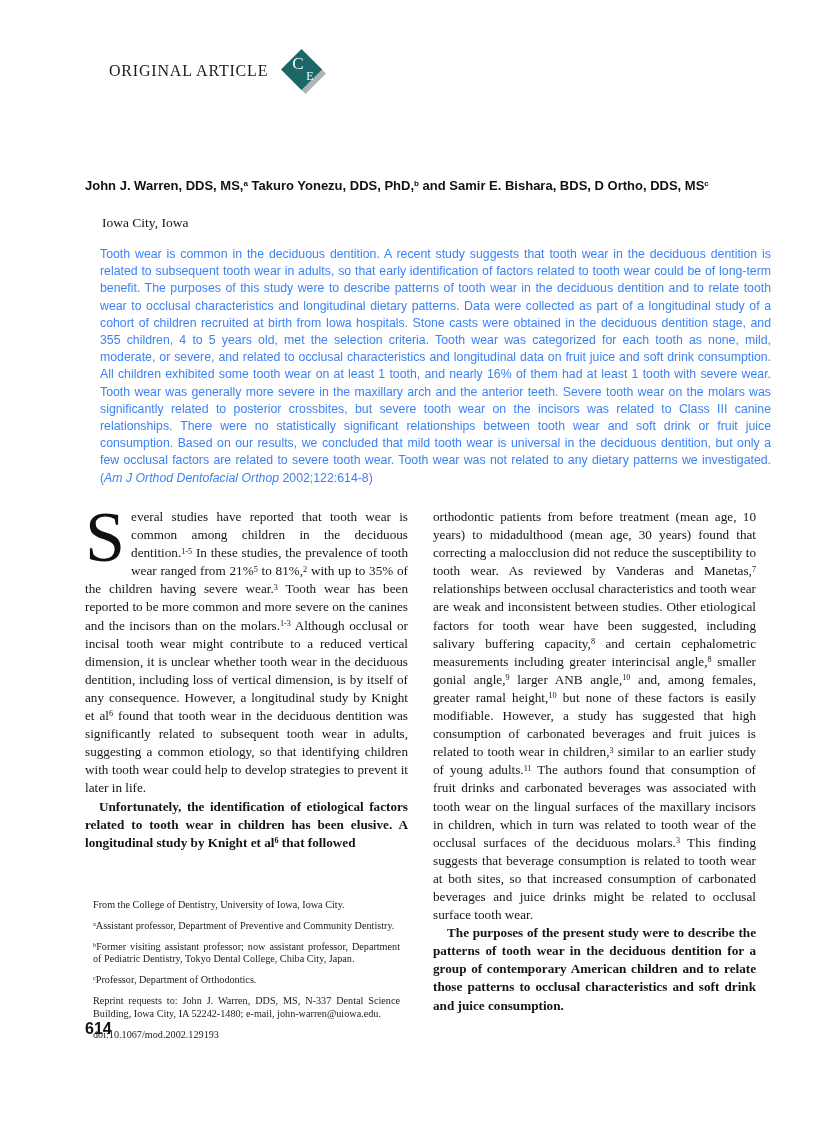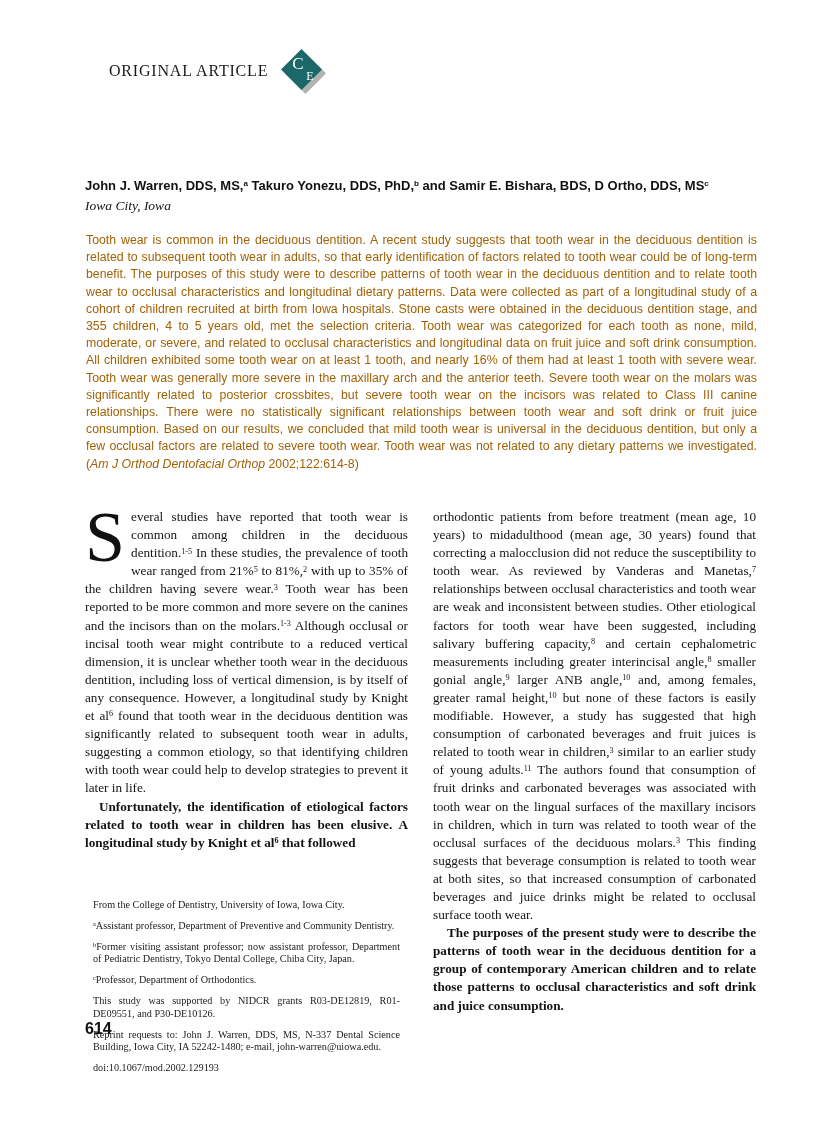--- a/index.html
+++ b/index.html
@@ -18,26 +18,26 @@
   .ce-shadow { position: absolute; left: 13px; top: 13px; width: 29px; height: 29px; background: #b3b3b3; transform: rotate(45deg); }
   .ce-diamond { position: absolute; left: 9px; top: 9px; width: 29px; height: 29px; background: #1c6767; transform: rotate(45deg); }
   .ce-c { position: absolute; left: 14px; top: 9px; color: #fff; font-size: 17px; line-height: 17px; }
   .ce-e { position: absolute; left: 28px; top: 24px; color: #fff; font-size: 12px; line-height: 12px; }
 
   
   .title { position: absolute; left: 85px; top: 106px; margin: 0; width: 680px;
            font-size: 32px; font-weight: 400; letter-spacing: 0.2px; color: #111; }
   .authors { position: absolute; left: 85px; top: 178px; margin: 0; width: 671px;
              font-family: "Liberation Sans", sans-serif; font-size: 13px; font-weight: 700; color: #111; }
-  .location { position: absolute; left: 85px; top: 198px; margin: 0; font-style: italic; font-size: 13.5px; }
+  .location { position: absolute; left: 85px; top: 198px; margin: 17px; font-size: 13.5px; }
 
   
-  .abstract { position: absolute; left: 85px; top: 231px; margin: 1px; width: 671px;
+  .abstract { position: absolute; left: 85px; top: 231px; margin: 15px; width: 671px;
               font-family: "Liberation Sans", sans-serif; font-size: 12.3px; line-height: 17.2px;
-              text-align: justify; color: #a16207; }
+              text-align: justify; color: #3b82f6; }
 
   
   .columns { position: absolute; left: 85px; top: 508px; width: 671px; display: flex; gap: 25px; }
   .col { width: 323px; font-size: 13.2px; line-height: 18.1px; text-align: justify; hyphens: auto; }
   .col-left { max-height: 380px; overflow: hidden; }
   .para { margin: 0; }
   .para.indent { text-indent: 14px; font-weight: bold; }
   .dropcap { float: left; font-size: 72px; line-height: 54px; padding: 2px 6px 0 0; color: #111; }
 
   sup { font-size: 62%; vertical-align: baseline; position: relative; top: -0.45em; line-height: 0; }
@@ -81,20 +81,19 @@
       <p class="para">orthodontic patients from before treatment (mean age, 10 years) to midadulthood (mean age, 30 years) found that correcting a malocclusion did not reduce the susceptibility to tooth wear. As reviewed by Vanderas and Manetas,<sup>7</sup> relationships between occlusal characteristics and tooth wear are weak and inconsistent between studies. Other etiological factors for tooth wear have been suggested, including salivary buffering capacity,<sup>8</sup> and certain cephalometric measurements including greater interincisal angle,<sup>8</sup> smaller gonial angle,<sup>9</sup> larger ANB angle,<sup>10</sup> and, among females, greater ramal height,<sup>10</sup> but none of these factors is easily modifiable. However, a study has suggested that high consumption of carbonated beverages and fruit juices is related to tooth wear in children,<sup>3</sup> similar to an earlier study of young adults.<sup>11</sup> The authors found that consumption of fruit drinks and carbonated beverages was associated with tooth wear on the lingual surfaces of the maxillary incisors in children, which in turn was related to tooth wear of the occlusal surfaces of the deciduous molars.<sup>3</sup> This finding suggests that beverage consumption is related to tooth wear at both sites, so that increased consumption of carbonated beverages and juice drinks might be related to occlusal surface tooth wear.</p>
       <p class="para indent">The purposes of the present study were to describe the patterns of tooth wear in the deciduous dentition for a group of contemporary American children and to relate those patterns to occlusal characteristics and soft drink and juice consumption.</p>
     </div>
   </div>
 
   <div class="footnotes">
     <div class="fn">From the College of Dentistry, University of Iowa, Iowa City.</div>
     <div class="fn"><sup>a</sup>Assistant professor, Department of Preventive and Community Dentistry.</div>
     <div class="fn"><sup>b</sup>Former visiting assistant professor; now assistant professor, Department of Pediatric Dentistry, Tokyo Dental College, Chiba City, Japan.</div>
     <div class="fn"><sup>c</sup>Professor, Department of Orthodontics.</div>
-    <div class="fn">This study was supported by NIDCR grants R03-DE12819, R01-DE09551, and P30-DE10126.</div>
     <div class="fn">Reprint requests to: John J. Warren, DDS, MS, N-337 Dental Science Building, Iowa City, IA 52242-1480; e-mail, john-warren@uiowa.edu.</div>
     <div class="fn">doi:10.1067/mod.2002.129193</div>
   </div>
 
   <div class="page-number">614</div>
 
 </div>
 
 </body></html>

